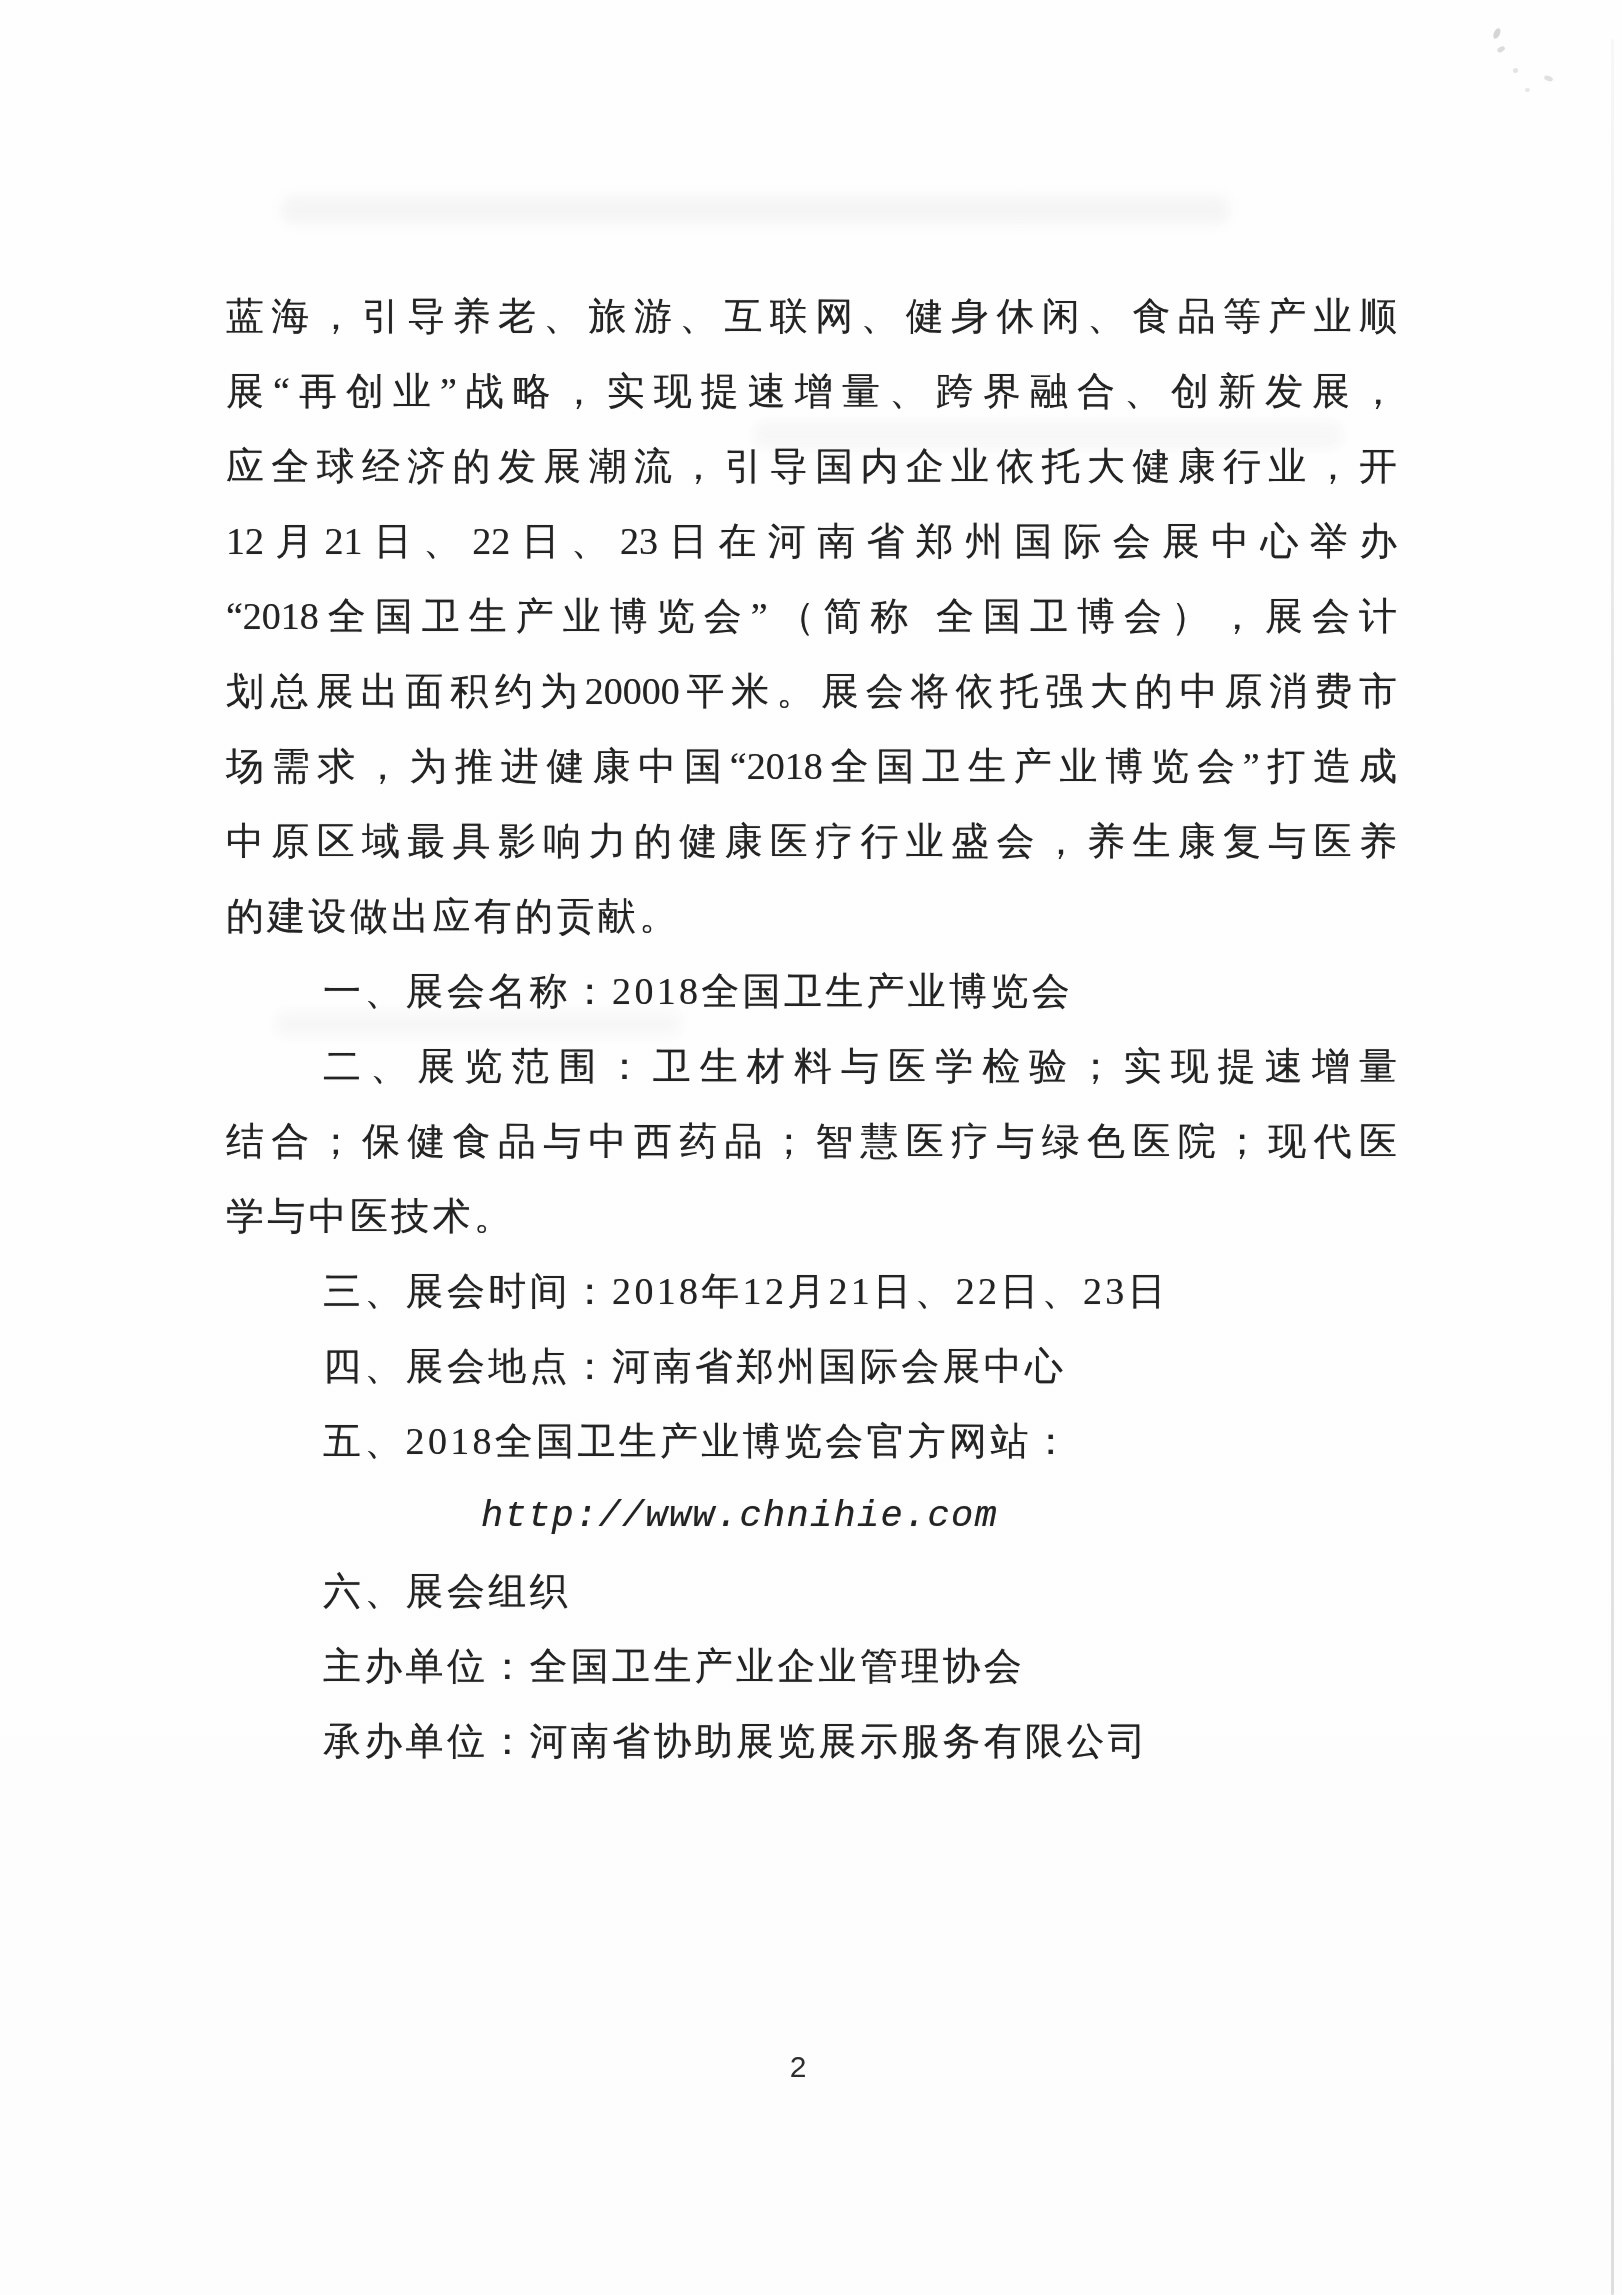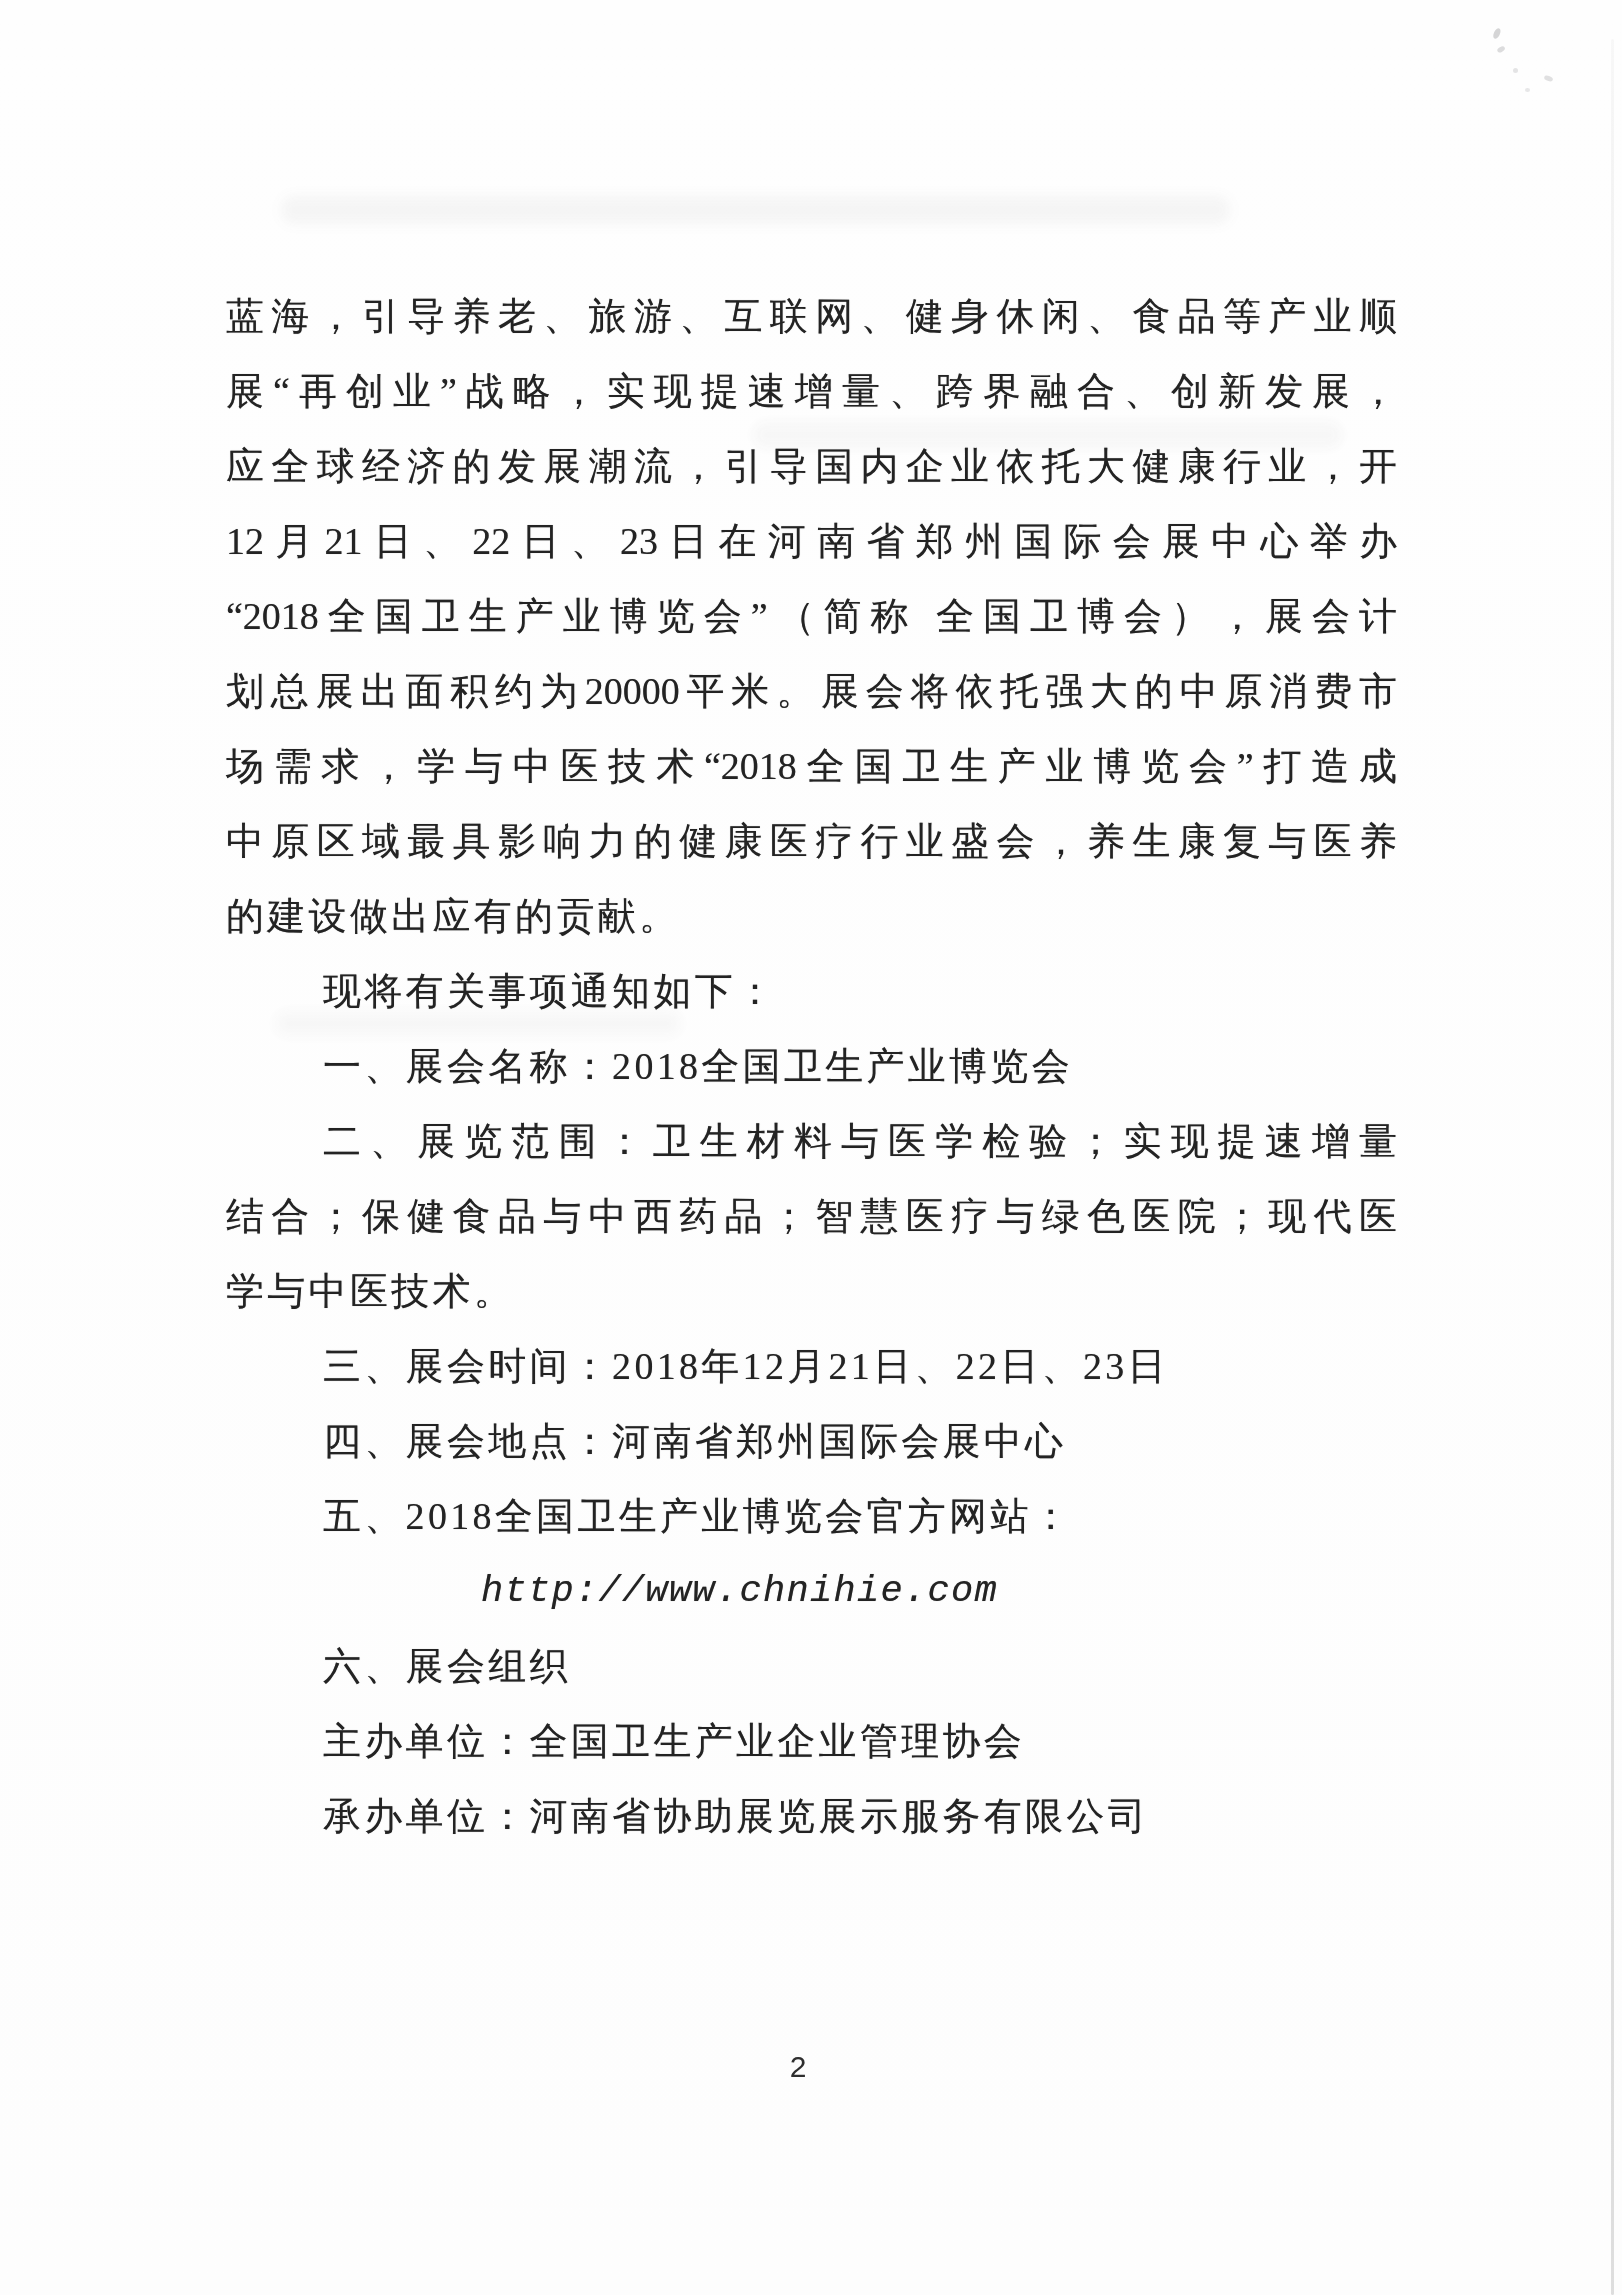--- a/index.html
+++ b/index.html
@@ -110,24 +110,23 @@
   <div class="speck s4"></div>
   <div class="speck s5"></div>
 
   <div class="textblock">
     <div class="line justify">蓝海，引导养老、旅游、互联网、健身休闲、食品等产业顺</div>
     <div class="line justify">展“再创业”战略，实现提速增量、跨界融合、创新发展，</div>
     <div class="line justify">应全球经济的发展潮流，引导国内企业依托大健康行业，开</div>
     <div class="line justify">12月21日、22日、23日在河南省郑州国际会展中心举办</div>
     <div class="line justify">“2018全国卫生产业博览会”（简称 全国卫博会），展会计</div>
     <div class="line justify">划总展出面积约为20000平米。展会将依托强大的中原消费市</div>
-    <div class="line justify">场需求，学与中医技术“2018全国卫生产业博览会”打造成</div>
+    <div class="line justify">场需求，为推进健康中国“2018全国卫生产业博览会”打造成</div>
     <div class="line justify">中原区域最具影响力的健康医疗行业盛会，养生康复与医养</div>
     <div class="line">的建设做出应有的贡献。</div>
-    <div class="line indent">现将有关事项通知如下：</div>
     <div class="line indent">一、展会名称：2018全国卫生产业博览会</div>
     <div class="line indent justify">二、展览范围：卫生材料与医学检验；实现提速增量</div>
     <div class="line justify">结合；保健食品与中西药品；智慧医疗与绿色医院；现代医</div>
     <div class="line">学与中医技术。</div>
     <div class="line indent">三、展会时间：2018年12月21日、22日、23日</div>
     <div class="line indent">四、展会地点：河南省郑州国际会展中心</div>
     <div class="line indent">五、2018全国卫生产业博览会官方网站：</div>
     <div class="line url">http://www.chnihie.com</div>
     <div class="line indent">六、展会组织</div>
     <div class="line indent">主办单位：全国卫生产业企业管理协会</div>

